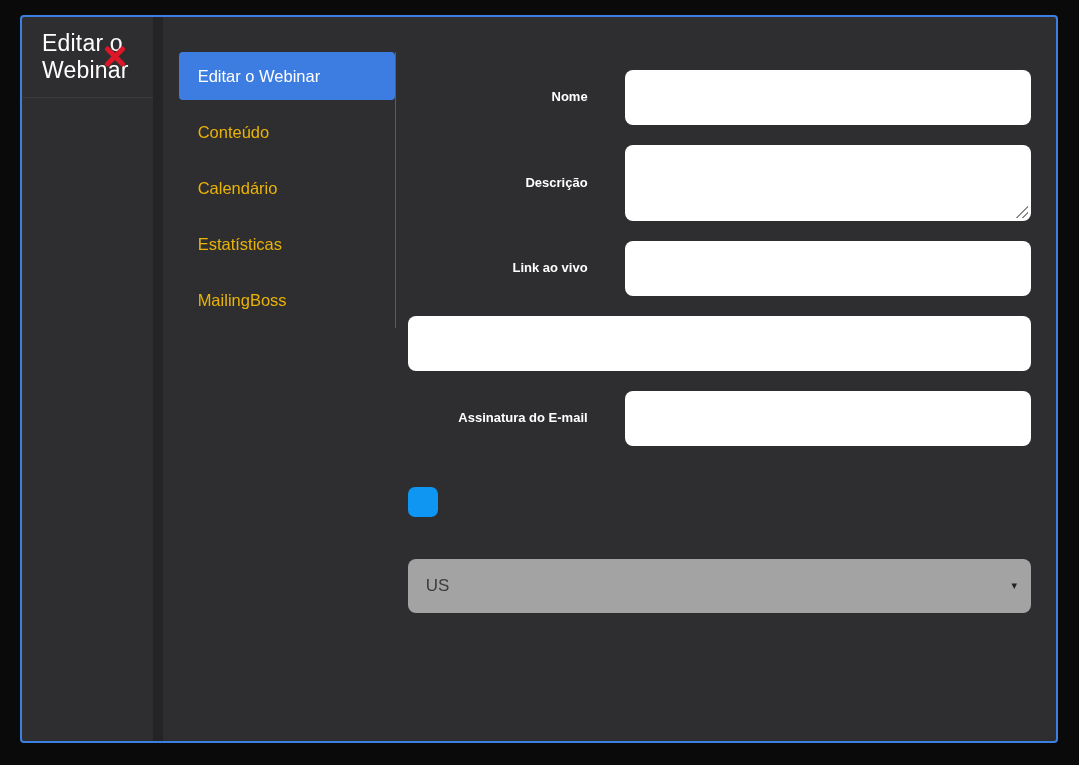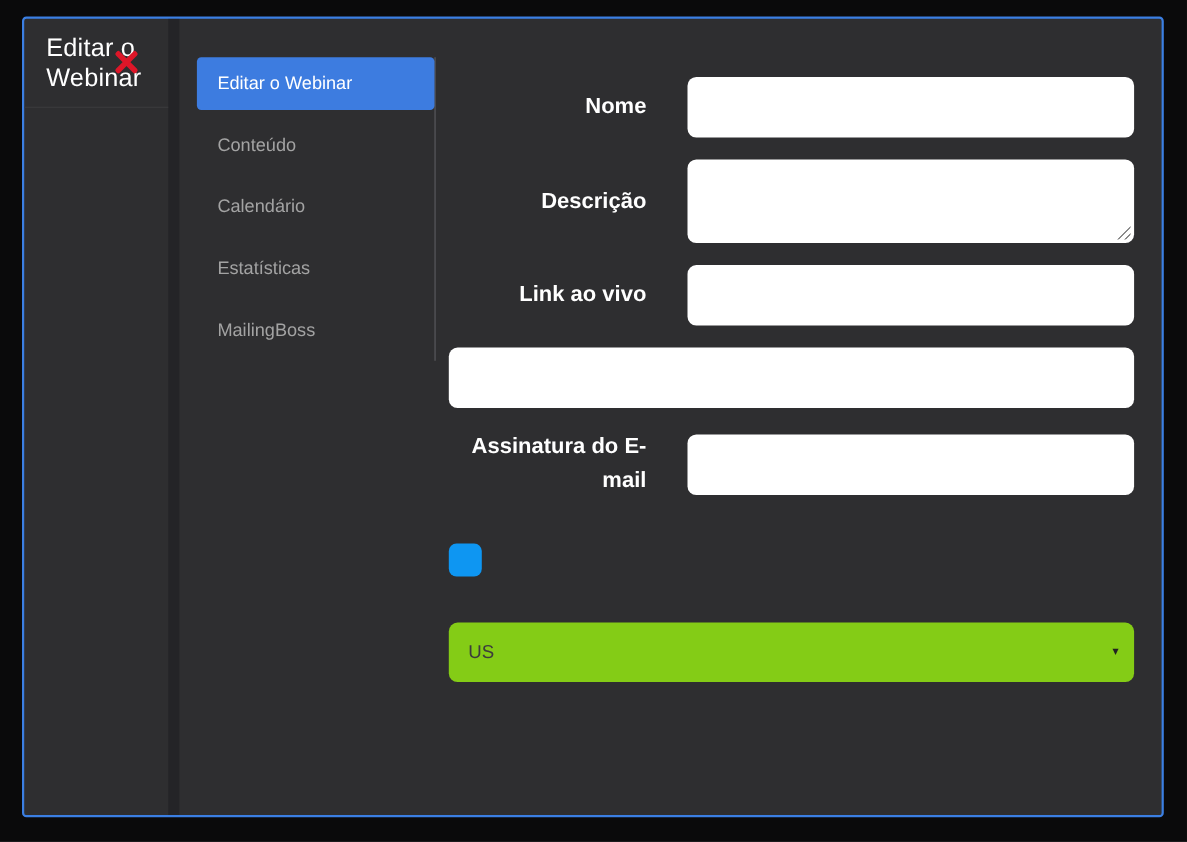--- a/index.html
+++ b/index.html
@@ -78,21 +78,21 @@
   }
   .tabs {
     list-style: none;
     border-right: 1px solid #5c5c60;
   }
   .tab {
     height: 56px;
     display: flex;
     align-items: center;
     padding: 0 10px 0 19px;
-    color: #a3a3a3;
+    color: #eab308;
     font-size: 16.5px;
     cursor: pointer;
     white-space: nowrap;
   }
   .tab.active {
     height: 48px;
     margin: 4px 0;
     background: #3d7ce0;
     border-radius: 4px;
     color: #ffffff;
@@ -110,21 +110,21 @@
     align-items: center;
     margin-bottom: 20px;
     min-height: 55px;
   }
   .form-label {
     width: 180px;
     flex: 0 0 180px;
     margin-right: 37px;
     text-align: right;
     color: #ffffff;
-    font-size: 20px;
+    font-size: 13px;
     font-weight: bold;
     line-height: 1.55;
   }
   .form-control-cell { flex: 1; position: relative; }
 
   .text-input {
     width: 100%;
     height: 55px;
     background: #ffffff;
     border: none;
@@ -171,21 +171,21 @@
     width: 30px;
     height: 30px;
     background: #0e96f2;
     border-radius: 7px;
     cursor: pointer;
   }
 
   .select {
     width: 100%;
     height: 54px;
-    background: #84cc16;
+    background: #a3a3a3;
     border-radius: 8px;
     display: flex;
     align-items: center;
     padding: 0 14px 0 18px;
     cursor: pointer;
   }
   .select-value {
     flex: 1;
     font-size: 17px;
     color: #3c3c3c;

